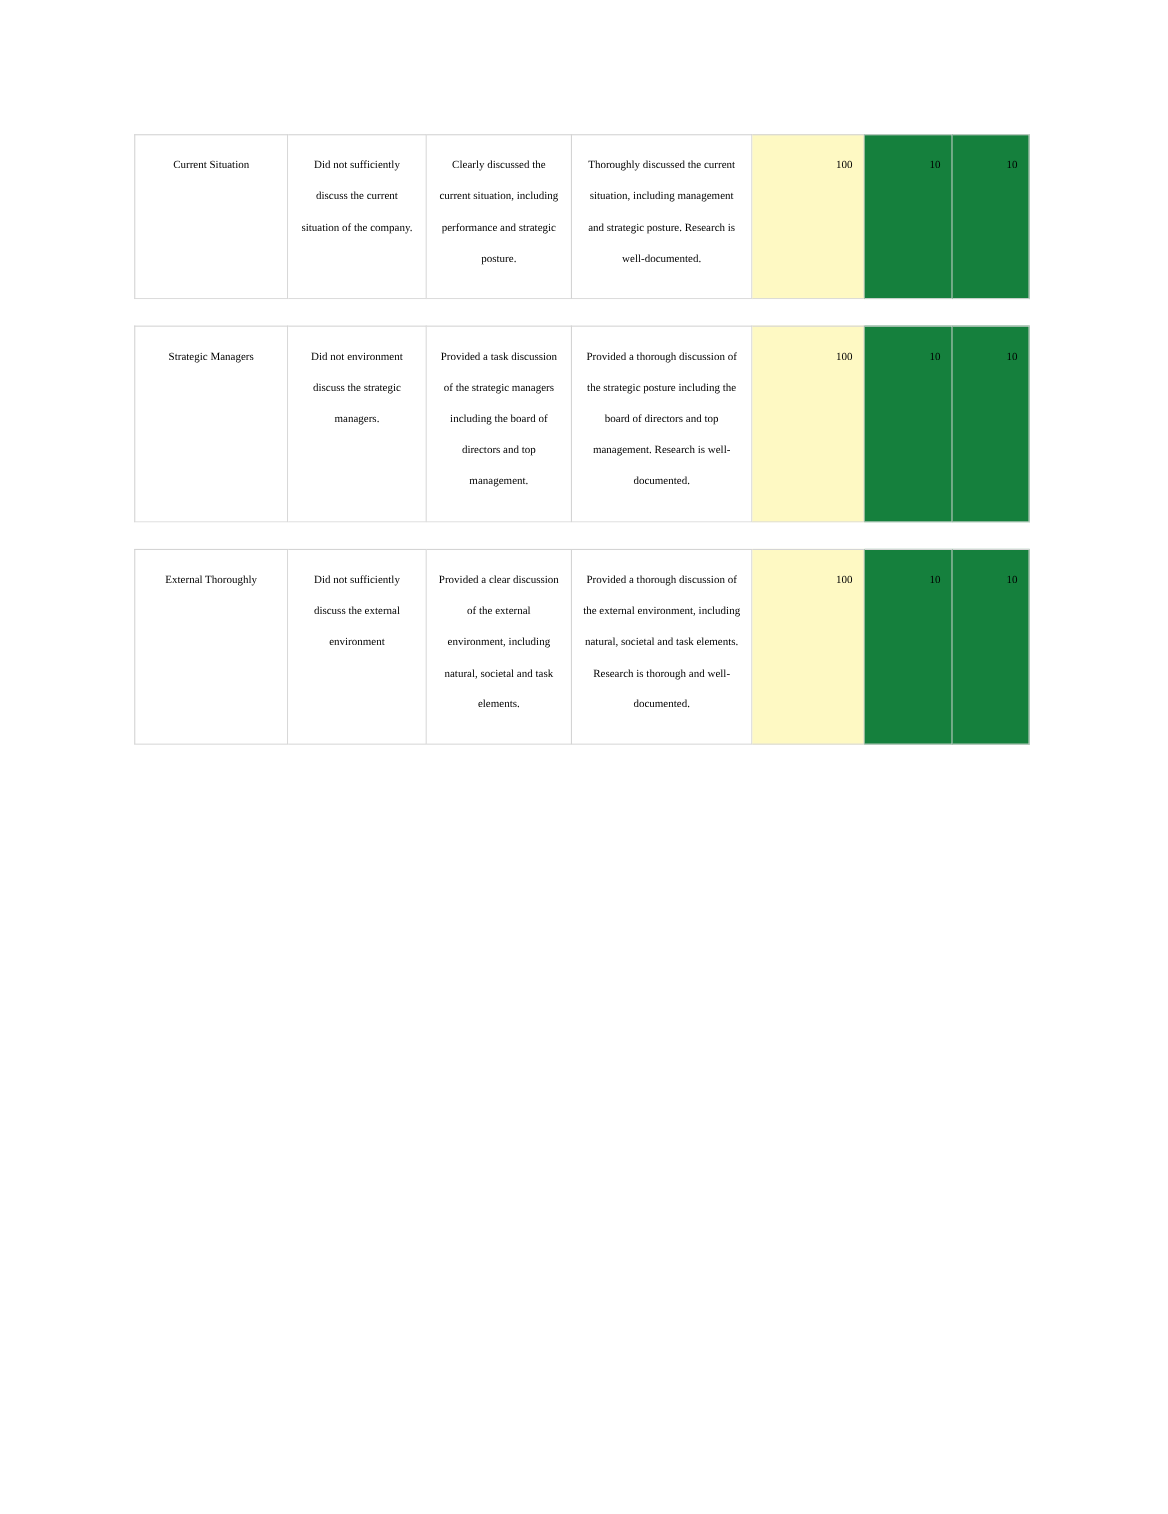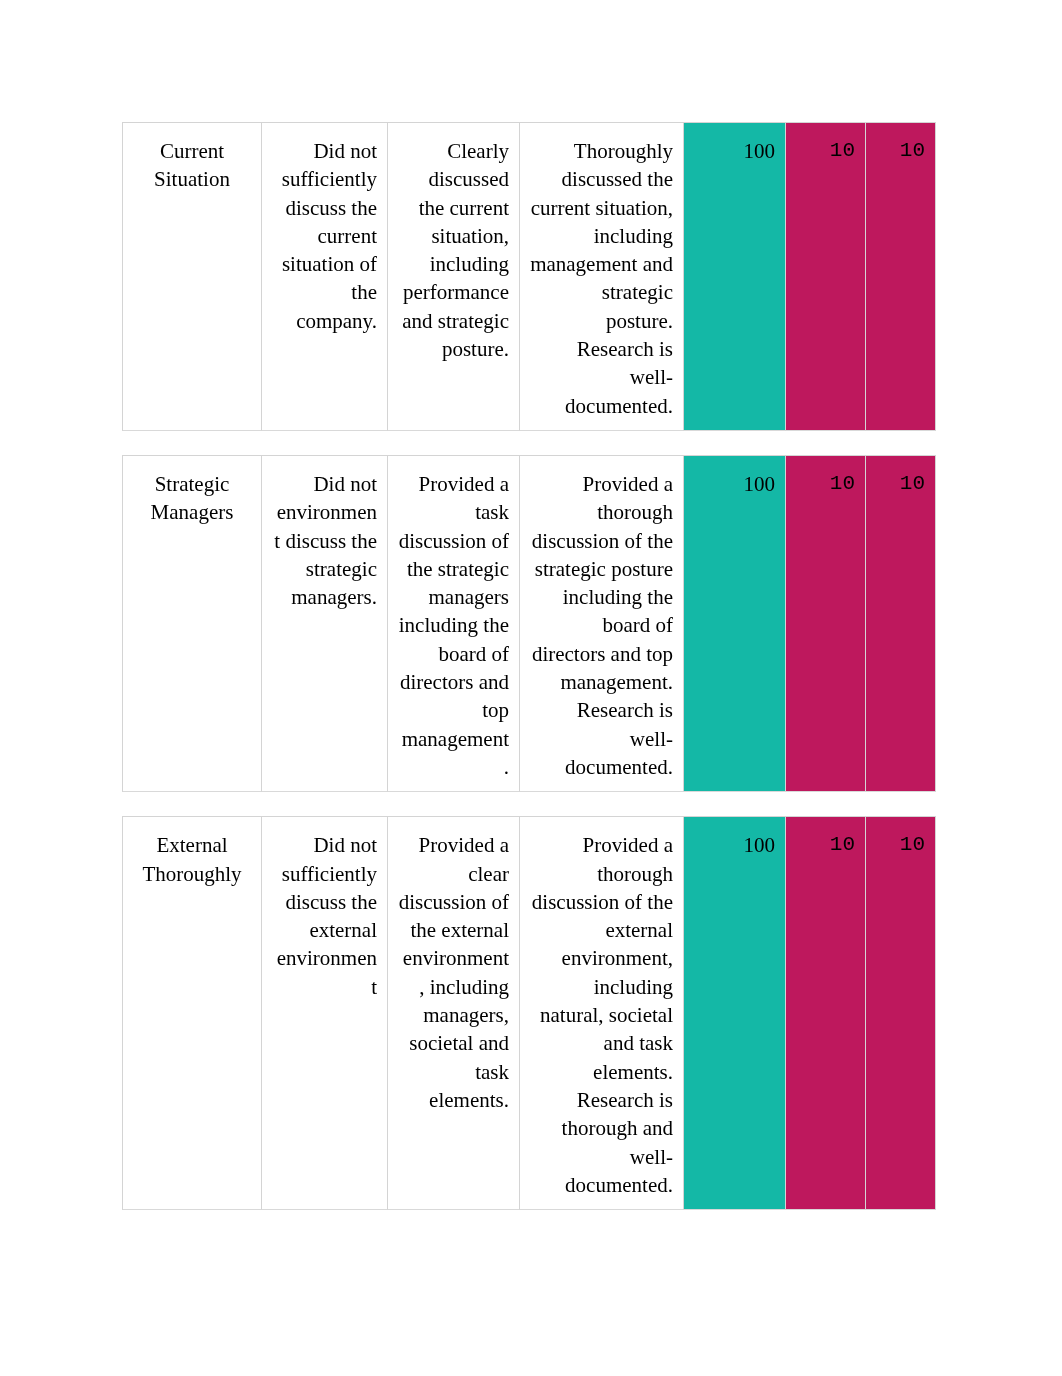--- a/index.html
+++ b/index.html
@@ -32,23 +32,23 @@
 
   table.rubric {
     border-collapse: separate;
     border-spacing: 0;
     width: 814px;
     table-layout: fixed;
   }
 
   table.rubric td {
     vertical-align: top;
-    font-size: 21px;
+    font-size: 10px;
     line-height: 28.3px;
-    padding: 14px 10px 10px 10px;
+    padding: 14px 10px 21px 10px;
     box-sizing: border-box;
     border-right: 1px solid #d4d4d4;
     border-bottom: 1px solid #d9d9d9;
     background: #ffffff;
     word-wrap: break-word;
     overflow-wrap: break-word;
     hyphens: none;
   }
 
   table.rubric tr.rubric-row > td:first-child {
@@ -69,37 +69,36 @@
 
   td.criterion {
     background: #e3e3e3;
     text-align: center;
     padding-left: 6px;
     padding-right: 6px;
   }
 
   td.level {
     background: #ffffff;
-    text-align: right;
+    text-align: center;
   }
 
   td.num {
     text-align: right;
     vertical-align: bottom;
     padding-bottom: 12px;
     padding-right: 14px;
   }
 
   td.num.shaded {
-    background: #be185d;
-    font-family: Liberation Mono, monospace;
+    background: #15803d;
   }
 
   td.num.plain {
-    background: #14b8a6;
+    background: #fef9c3;
   }
 
   
   tr.row-gap td {
     border: none;
     background: #ffffff;
     padding: 0;
     height: 24px;
     line-height: 24px;
     font-size: 0;
@@ -195,21 +194,21 @@
         </tr>
 
         <tr class="rubric-row">
           <td class="criterion">
             <span class="cell-text">External Thoroughly</span>
           </td>
           <td class="level">
             <span class="cell-text">Did not sufficiently discuss the external environment</span>
           </td>
           <td class="level">
-            <span class="cell-text">Provided a clear discussion of the external environment, including managers, societal and task elements.</span>
+            <span class="cell-text">Provided a clear discussion of the external environment, including natural, societal and task elements.</span>
           </td>
           <td class="level">
             <span class="cell-text">Provided a thorough discussion of the external environment, including natural, societal and task elements. Research is thorough and well-documented.</span>
           </td>
           <td class="num plain">
             <span class="cell-text">100</span>
           </td>
           <td class="num shaded">
             <span class="cell-text">10</span>
           </td>

